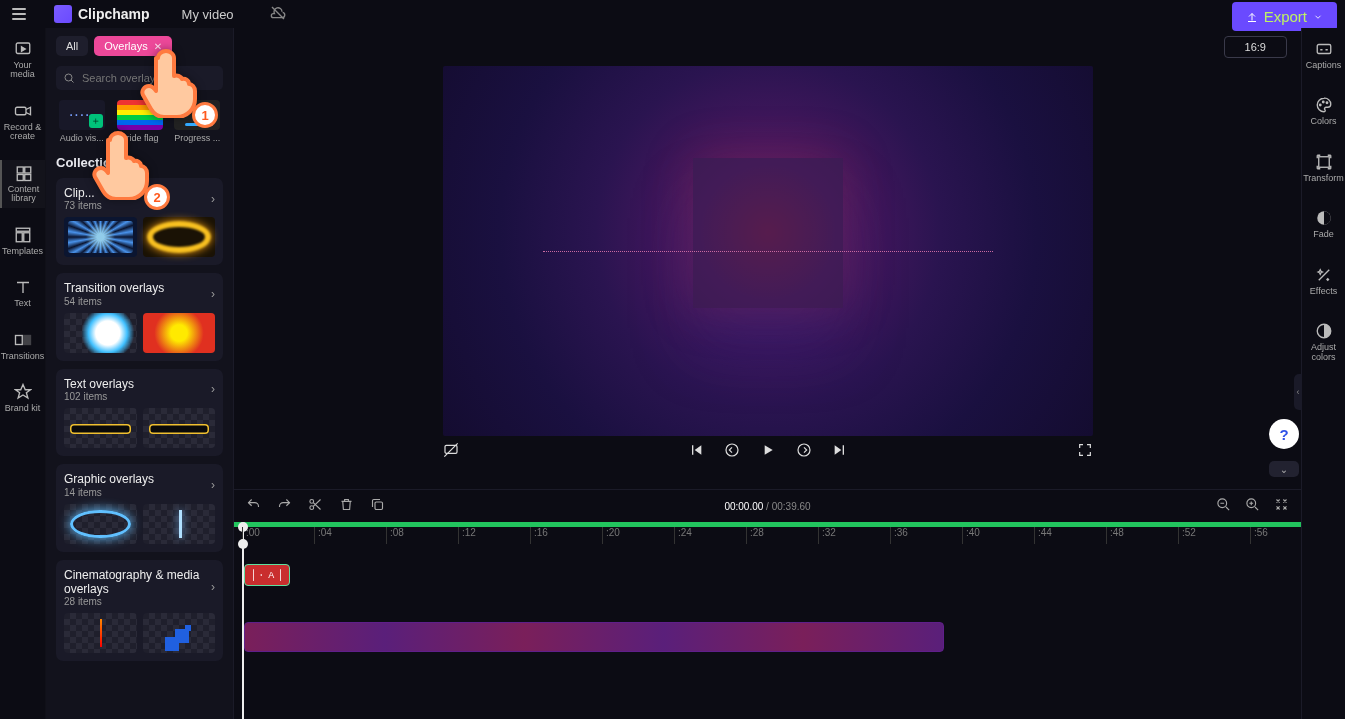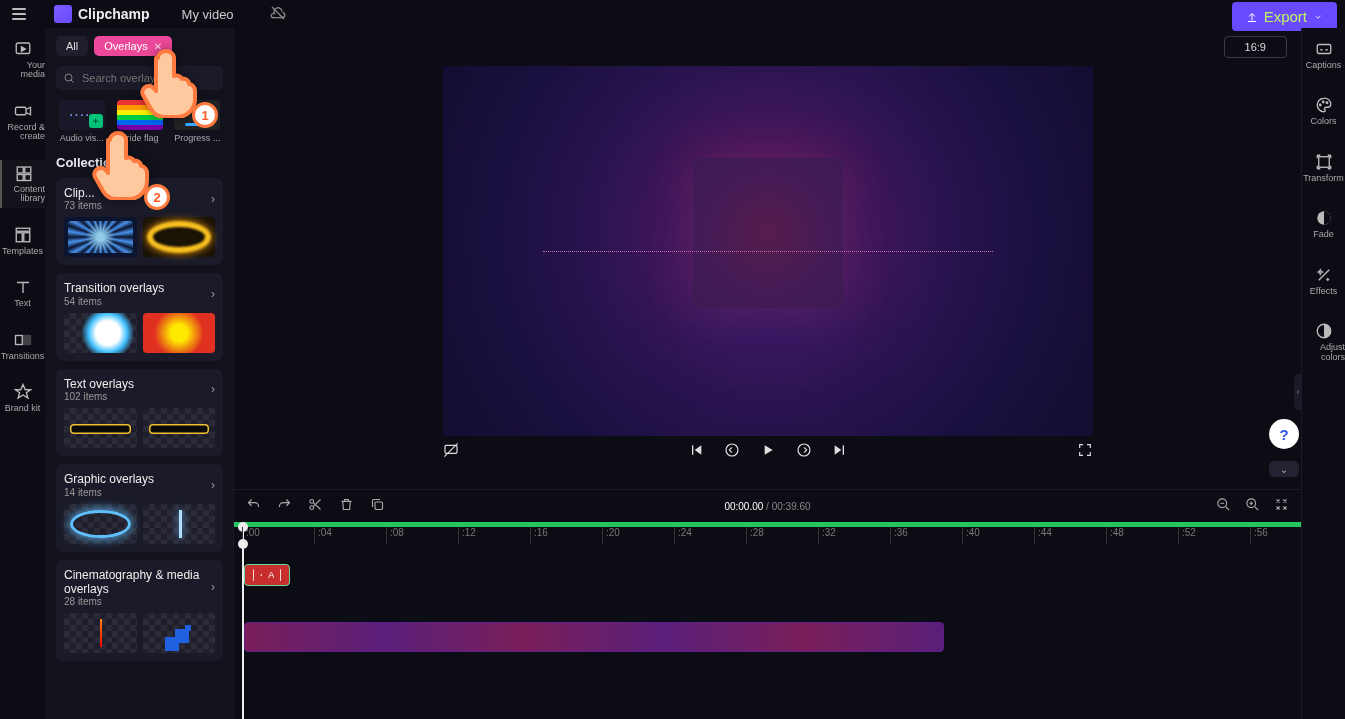--- a/index.html
+++ b/index.html
@@ -27,21 +27,21 @@
 .export-btn svg { width: 12px; height: 12px; }
 
 
 .main { display: flex; flex: 1; overflow: hidden; }
 
 
 .rail { width: 46px; background: #0c0c14; display: flex; flex-direction: column; align-items: center; padding-top: 8px; gap: 14px; border-right: 1px solid rgba(255,255,255,0.02);}
 .rail-item { display: flex; flex-direction: column; align-items: center; gap: 3px; cursor: pointer; color: #bbb; width:100%; padding:4px 0;}
 .rail-item.active{ background: rgba(255,255,255,0.03); border-left:2px solid #555;}
 .rail-item svg { width: 18px; height: 18px; }
-.rail-item span { font-size: 9px; text-align: right; line-height: 1.05; color:#aaa;}
+.rail-item span { font-size: 9px; text-align: center; line-height: 1.05; color:#aaa;}
 
 
 .panel { width: 188px; background: #12121c; display: flex; flex-direction: column; padding: 8px 10px; gap: 8px; overflow-y:auto; border-right: 1px solid #1b1b28; position: relative; }
 .panel::-webkit-scrollbar{width:6px;} .panel::-webkit-scrollbar-thumb{background:#2a2a3a;border-radius:3px;}
 .panel-tabs { display: flex; gap: 6px; }
 .pill { padding: 4px 10px; border-radius: 5px; font-size: 11px; background: #1e1e2c; color: #ddd; cursor:pointer; }
 .pill.active { background: #ec4899; color: #fff; display:flex;align-items:center;gap:6px;}
 .pill .x{font-size:10px;opacity:0.8;}
 .search { position:relative; margin-top:2px;}
 .search input { width: 100%; background: #1a1a28; border: none; border-radius: 5px; padding: 6px 8px 6px 26px; color: #ccc; font-size: 11px;outline:none; }

